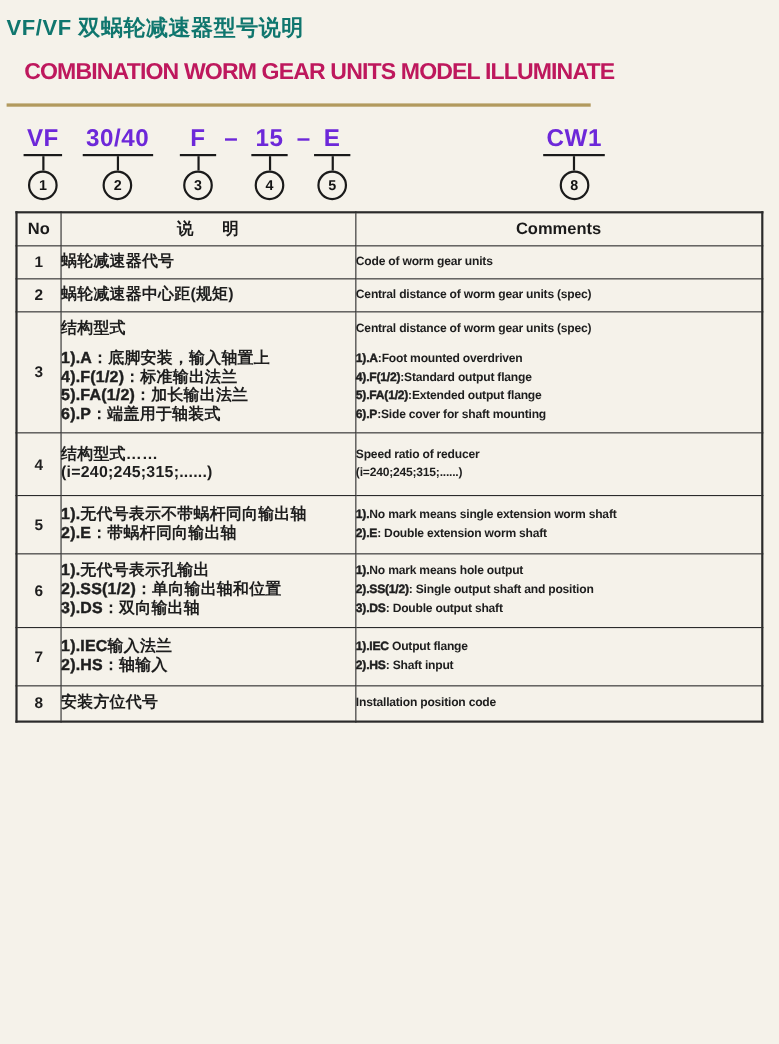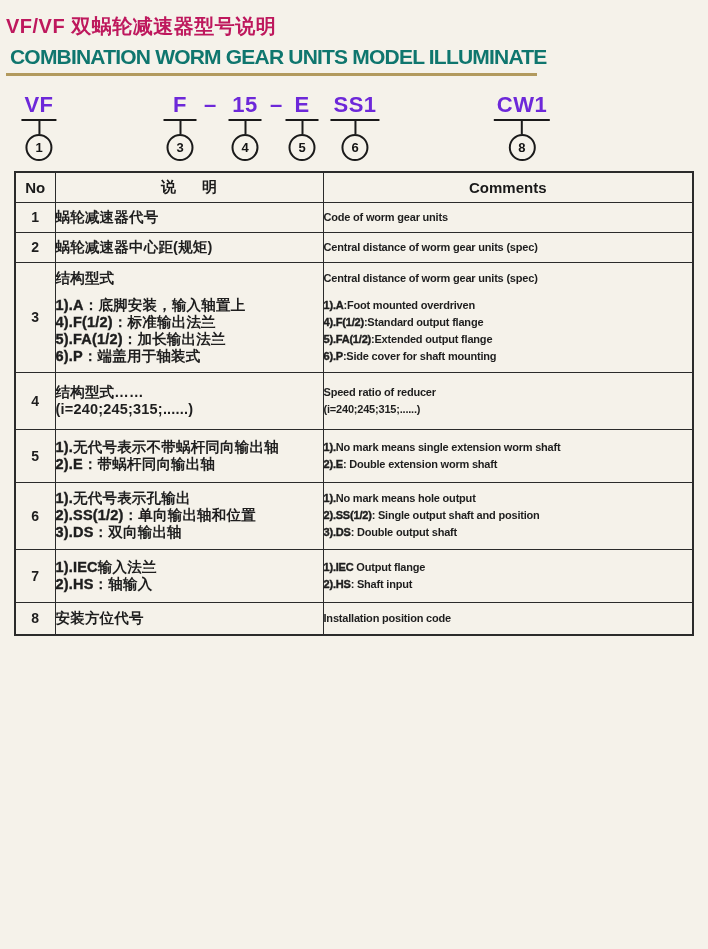--- a/index.html
+++ b/index.html
@@ -11,28 +11,28 @@
     overflow:hidden;
     position:relative;
   }
   .page{width:708px;height:949px;}
 
   
   header{padding:14px 0 0 6px;}
   h1{
     margin:0 0 7px 0;
     font-size:20px;font-weight:700;
-    color:#be185d;
+    color:#0f766e;
     letter-spacing:0.5px;
     line-height:24px;
   }
   h2{
-    margin:4px;
+    margin:16px;
     font-size:21px;font-weight:700;
-    color:#0f766e;
+    color:#be185d;
     letter-spacing:-0.8px;
     line-height:24px;
     white-space:nowrap;
   }
   .rule{
     width:531px;height:3px;
     background:#B29A5E;
     margin-top:3px;
   }
 
@@ -118,20 +118,26 @@
     <div class="rule"></div>
   </header>
 
   <div class="model" id="model-row">
       <div class="seg" style="left: 39px;">
         <div class="code">VF</div>
         <div class="bar"></div>
         <div class="stem"></div>
         <div class="circle">1</div>
       </div>
+      <div class="seg" style="left: 107px;">
+        <div class="code">30/40</div>
+        <div class="bar"></div>
+        <div class="stem"></div>
+        <div class="circle">2</div>
+      </div>
       <div class="seg" style="left: 180px;">
         <div class="code">F</div>
         <div class="bar"></div>
         <div class="stem"></div>
         <div class="circle">3</div>
       </div>
       <div class="seg dash" style="left: 210px;">
         <div class="code">–</div>
       </div>
       <div class="seg" style="left: 245px;">
@@ -141,26 +147,20 @@
         <div class="circle">4</div>
       </div>
       <div class="seg dash" style="left: 276px;">
         <div class="code">–</div>
       </div>
       <div class="seg" style="left: 302px;">
         <div class="code">E</div>
         <div class="bar"></div>
         <div class="stem"></div>
         <div class="circle">5</div>
-      </div>
-      <div class="seg" style="left: 355px;">
-        <div class="code">SS1</div>
-        <div class="bar"></div>
-        <div class="stem"></div>
-        <div class="circle">6</div>
       </div>
       <div class="seg" style="left: 522px;">
         <div class="code">CW1</div>
         <div class="bar"></div>
         <div class="stem"></div>
         <div class="circle">8</div>
       </div>
     </div>
 
   <table class="legend">

